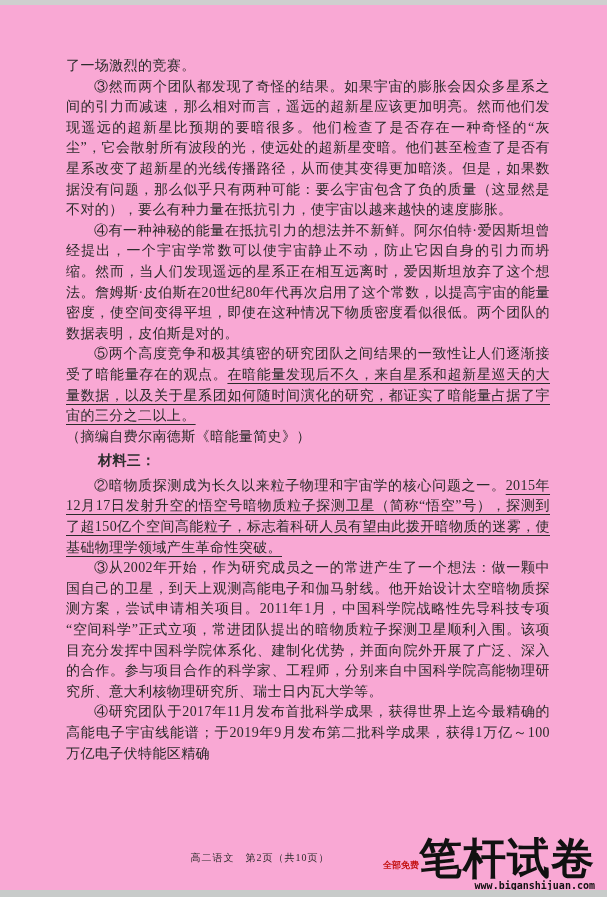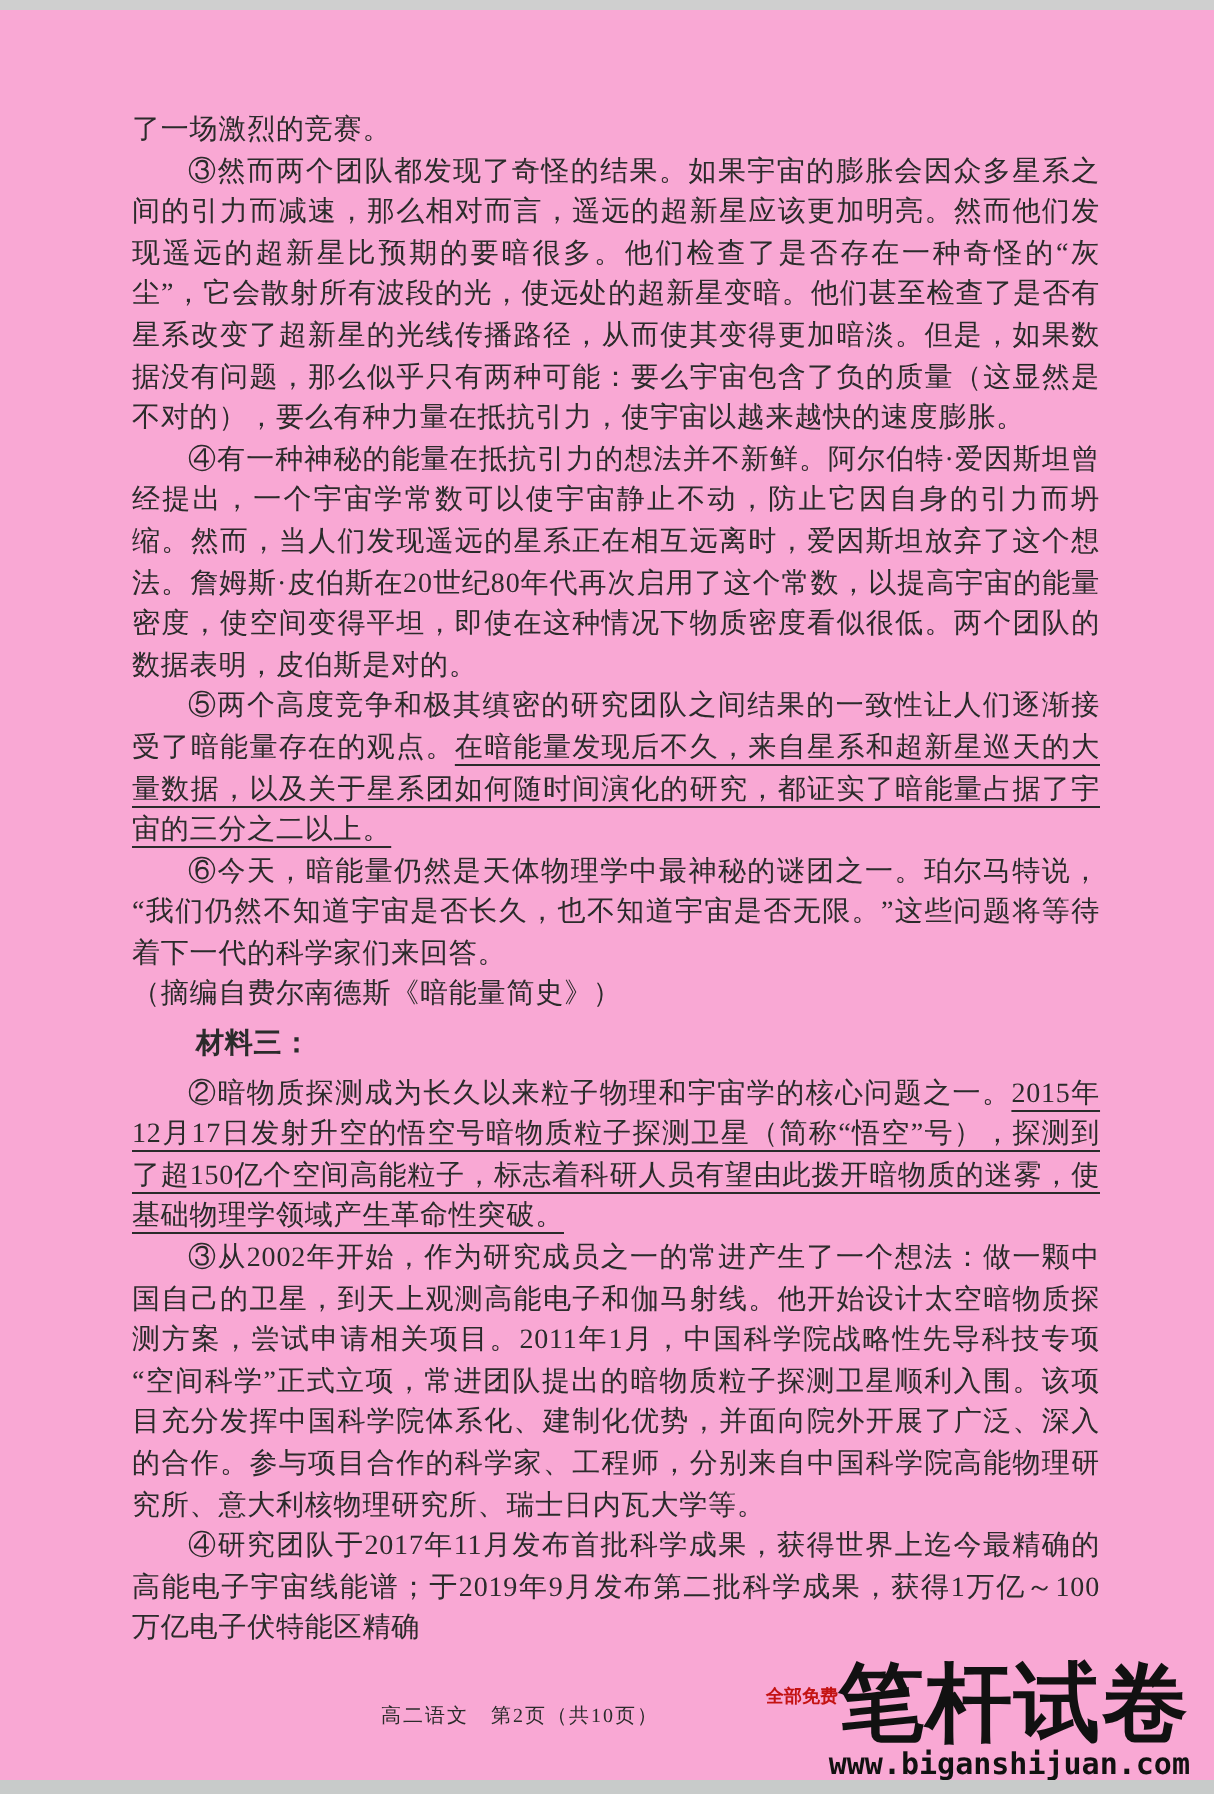--- a/index.html
+++ b/index.html
@@ -45,41 +45,41 @@
     font-size: 10px;
     letter-spacing: 1px;
     color: #2b2b2b;
   }
   .watermark {
     position: absolute;
     right: 12px; bottom: 6px;
     text-align: right;
     color: #111;
   }
-  .wm-row1 { display: flex; align-items: center; justify-content: flex-end; }
+  .wm-row1 { display: flex; align-items: flex-end; justify-content: flex-end; }
   .wm-free {
     color: #c41313;
     font-size: 9px;
     font-weight: bold;
     font-family: "Liberation Sans", sans-serif;
     line-height: 1;
     margin: 0 0 9px -6px;
     white-space: nowrap;
   }
   .wm-brand {
     font-family: "Liberation Sans", "DejaVu Sans", sans-serif;
     font-size: 43px;
     font-weight: 800;
     line-height: 0.92;
     letter-spacing: 1px;
     white-space: nowrap;
   }
   .wm-url {
     font-family: "DejaVu Sans Mono", "Liberation Mono", monospace;
-    font-size: 15px;
+    font-size: 10px;
     font-weight: bold;
     line-height: 1.15;
     margin-top: 1px;
     white-space: nowrap;
   }
 </style>
 </head>
 <body>
 
 <div class="page">
@@ -90,23 +90,20 @@
       <span>了一场激烈的竞赛。</span>
     </p>
     <p class="para">
       <span>③然而两个团队都发现了奇怪的结果。如果宇宙的膨胀会因众多星系之间的引力而减速，那么相对而言，遥远的超新星应该更加明亮。然而他们发现遥远的超新星比预期的要暗很多。他们检查了是否存在一种奇怪的“灰尘”，它会散射所有波段的光，使远处的超新星变暗。他们甚至检查了是否有星系改变了超新星的光线传播路径，从而使其变得更加暗淡。但是，如果数据没有问题，那么似乎只有两种可能：要么宇宙包含了负的质量（这显然是不对的），要么有种力量在抵抗引力，使宇宙以越来越快的速度膨胀。</span>
     </p>
     <p class="para">
       <span>④有一种神秘的能量在抵抗引力的想法并不新鲜。阿尔伯特·爱因斯坦曾经提出，一个宇宙学常数可以使宇宙静止不动，防止它因自身的引力而坍缩。然而，当人们发现遥远的星系正在相互远离时，爱因斯坦放弃了这个想法。詹姆斯·皮伯斯在20世纪80年代再次启用了这个常数，以提高宇宙的能量密度，使空间变得平坦，即使在这种情况下物质密度看似很低。两个团队的数据表明，皮伯斯是对的。</span>
     </p>
     <p class="para">
       <span>⑤两个高度竞争和极其缜密的研究团队之间结果的一致性让人们逐渐接受了暗能量存在的观点。</span><span class="u">在暗能量发现后不久，来自星系和超新星巡天的大量数据，以及关于星系团如何随时间演化的研究，都证实了暗能量占据了宇宙的三分之二以上。</span>
-    </p>
-    <p class="para">
-      <span>⑥今天，暗能量仍然是天体物理学中最神秘的谜团之一。珀尔马特说，“我们仍然不知道宇宙是否长久，也不知道宇宙是否无限。”这些问题将等待着下一代的科学家们来回答。</span>
     </p>
     <p class="attribution">
       <span>（摘编自费尔南德斯《暗能量简史》）</span>
     </p>
     <p class="material-heading">
       <span>材料三：</span>
     </p>
     <p class="para">
       <span>②暗物质探测成为长久以来粒子物理和宇宙学的核心问题之一。</span><span class="u">2015年12月17日发射升空的悟空号暗物质粒子探测卫星（简称“悟空”号），探测到了超150亿个空间高能粒子，标志着科研人员有望由此拨开暗物质的迷雾，使基础物理学领域产生革命性突破。</span>
     </p>

